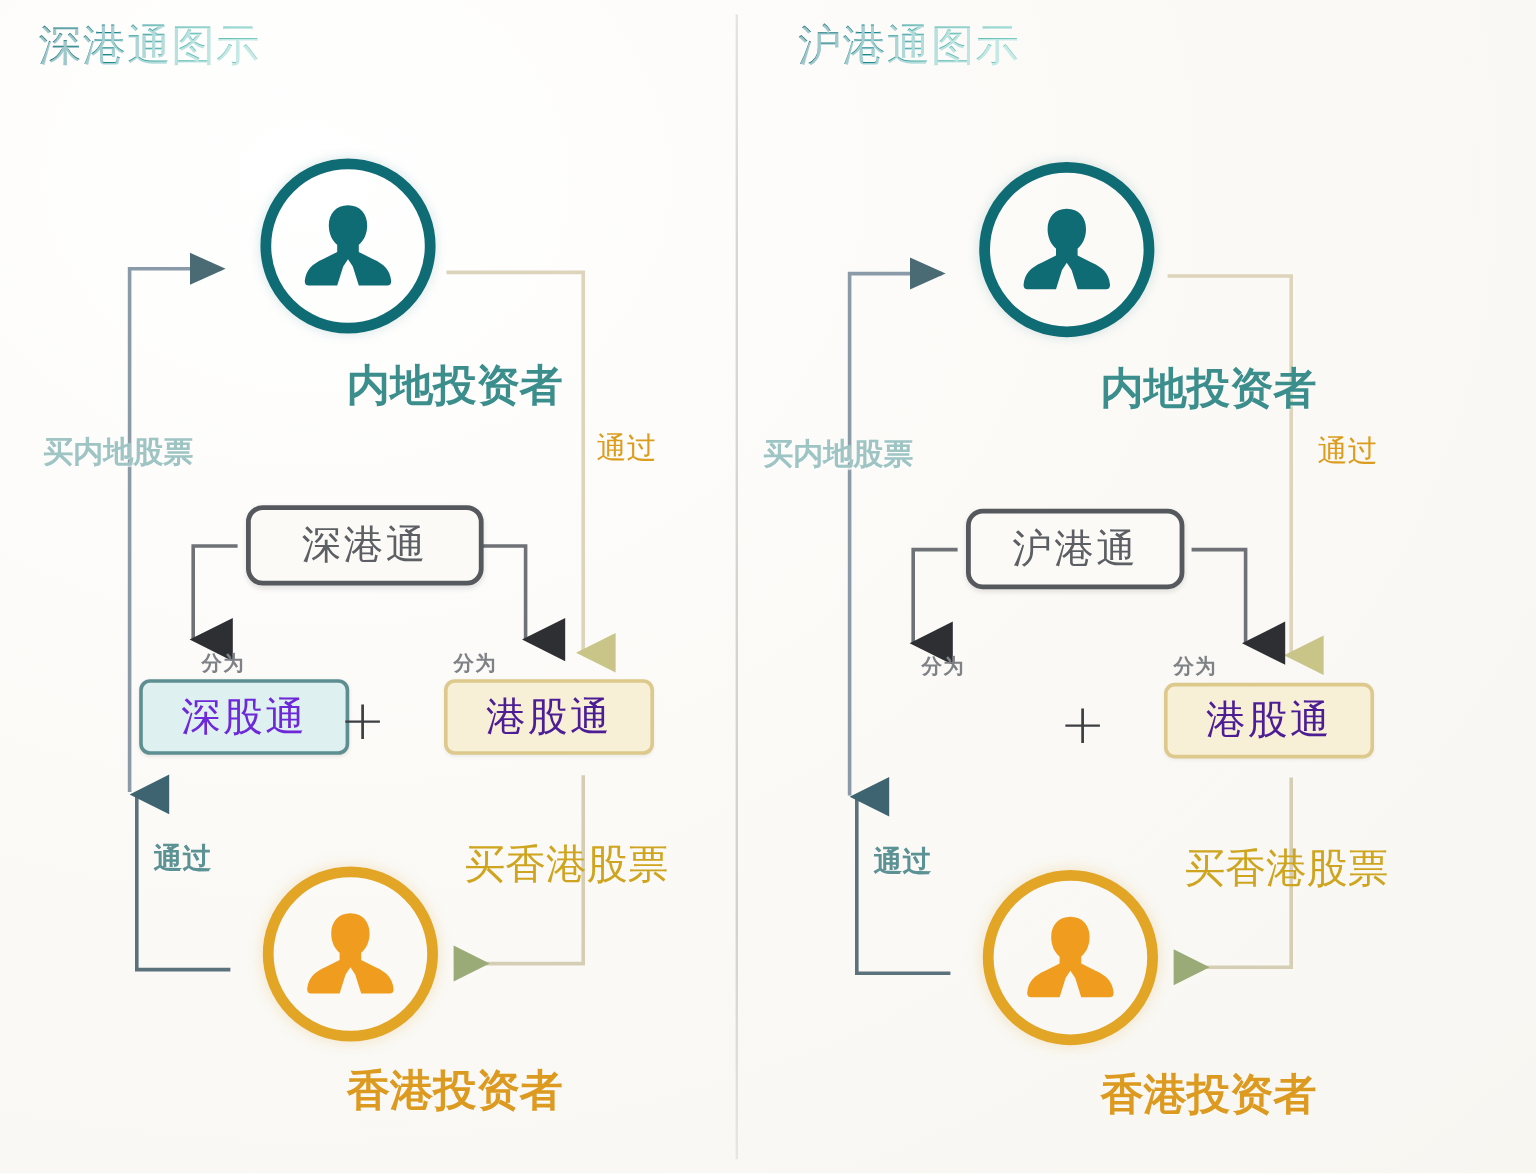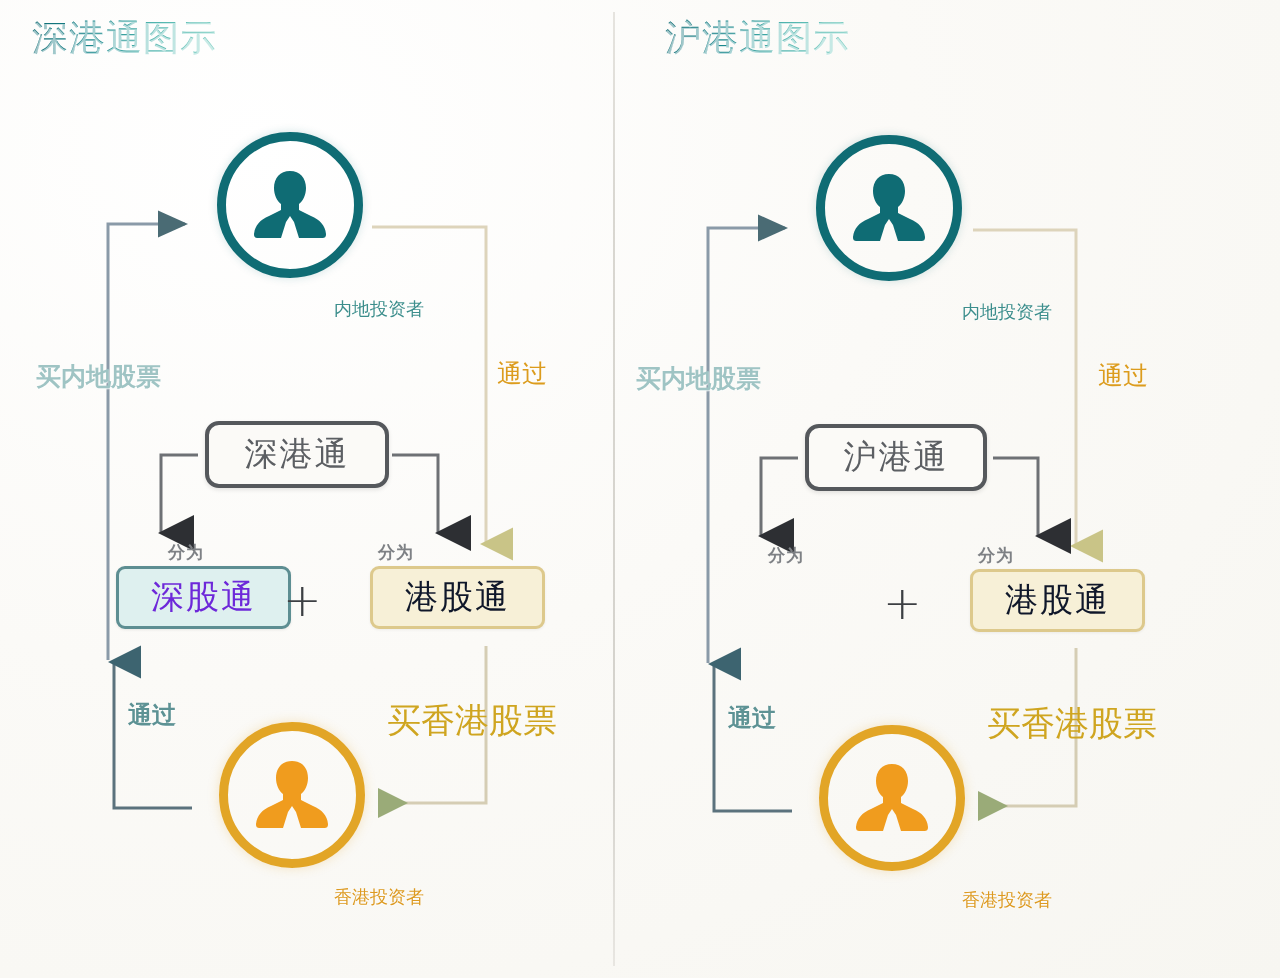--- a/index.html
+++ b/index.html
@@ -53,22 +53,22 @@
     width: 146px; height: 146px;
     border-radius: 50%;
     box-sizing: border-box;
   }
   .avatar.teal  { border: 9px solid #0f6c74; box-shadow: 0 0 10px rgba(15,108,116,.18); }
   .avatar.amber { border: 9px solid #e2a526; box-shadow: 0 0 12px rgba(226,165,38,.25); }
   .avatar svg { position: absolute; left: 50%; top: 50%; transform: translate(-50%,-50%); }
 
   .node-label {
     position: absolute;
-    font-size: 18px;
-    font-weight: normal;
+    font-size: 36px;
+    font-weight: bold;
     white-space: nowrap;
     text-align: center;
   }
   .node-label.teal  { color: #3c8e8c; text-shadow: 0 1px 1px rgba(255,255,255,.8); }
   .node-label.amber { color: #dd9a21; text-shadow: 0 1px 1px rgba(255,255,255,.8); }
 
   
   .mainbox {
     position: absolute;
     box-sizing: border-box;
@@ -94,21 +94,21 @@
   .subbox.teal {
     border: 3px solid #5d8e92;
     background: #def0ef;
     color: #6d28d9;
     box-shadow: 0 1px 3px rgba(0,0,0,.08);
     margin-left: 48px;
   }
   .subbox.gold {
     border: 3px solid #ddc98c;
     background: #f7f0d7;
-    color: #0f172a;
+    color: #4c1d95;
     box-shadow: 0 1px 3px rgba(0,0,0,.06);
   }
 
   .plus {
     position: absolute;
     font-size: 46px;
     color: #3c3f43;
     font-weight: 300;
     line-height: 1;
   }
@@ -175,21 +175,21 @@
         <svg width="86" height="80" viewBox="0 0 86 80">
           <path d="M43 6c10 0 16 7 16 17 0 7-3 13-7 16l0 6 12 6c9 4 14 9 15 18 0 3-1 4-4 4H52l-5-16 -4-6 -4 6 -5 16H11c-3 0-4-1-4-4 1-9 6-14 15-18l12-6 0-6c-4-3-7-9-7-16C27 13 33 6 43 6z" fill="#0f6c74"></path>
         </svg>
       </span>
     </div>
     <div class="node-label teal" style="left:0; top:297px; width:614px; padding-left:72px;">内地投资者</div>
 
     <div class="edge-label lbl-pale-teal" style="left:36px; top:360px;">买内地股票</div>
     <div class="edge-label lbl-amber" style="left:497px; top:357px;">通过</div>
 
-    <div class="mainbox" style="left:205px; top:421px; width:184px; height:67px;">深港通</div>
+    <div class="mainbox" style="left:205px; top:421px; width:198px; height:67px;">深港通</div>
 
     <div class="edge-label lbl-gray" style="left:168px; top:502px;">分为</div>
     <div class="edge-label lbl-gray" style="left:378px; top:502px;">分为</div>
 
     <div class="subbox teal" style="left:68px; top:566px; width:175px; height:63px;">深股通</div>
     <div class="plus" style="left:283px; top:577px;">+</div>
     <div class="subbox gold" style="left:370px; top:566px; width:175px; height:63px;">港股通</div>
 
     <div class="edge-label lbl-teal" style="left:128px; top:699px;">通过</div>
     <div class="edge-label lbl-gold" style="left:387px; top:698px;">买香港股票</div>

